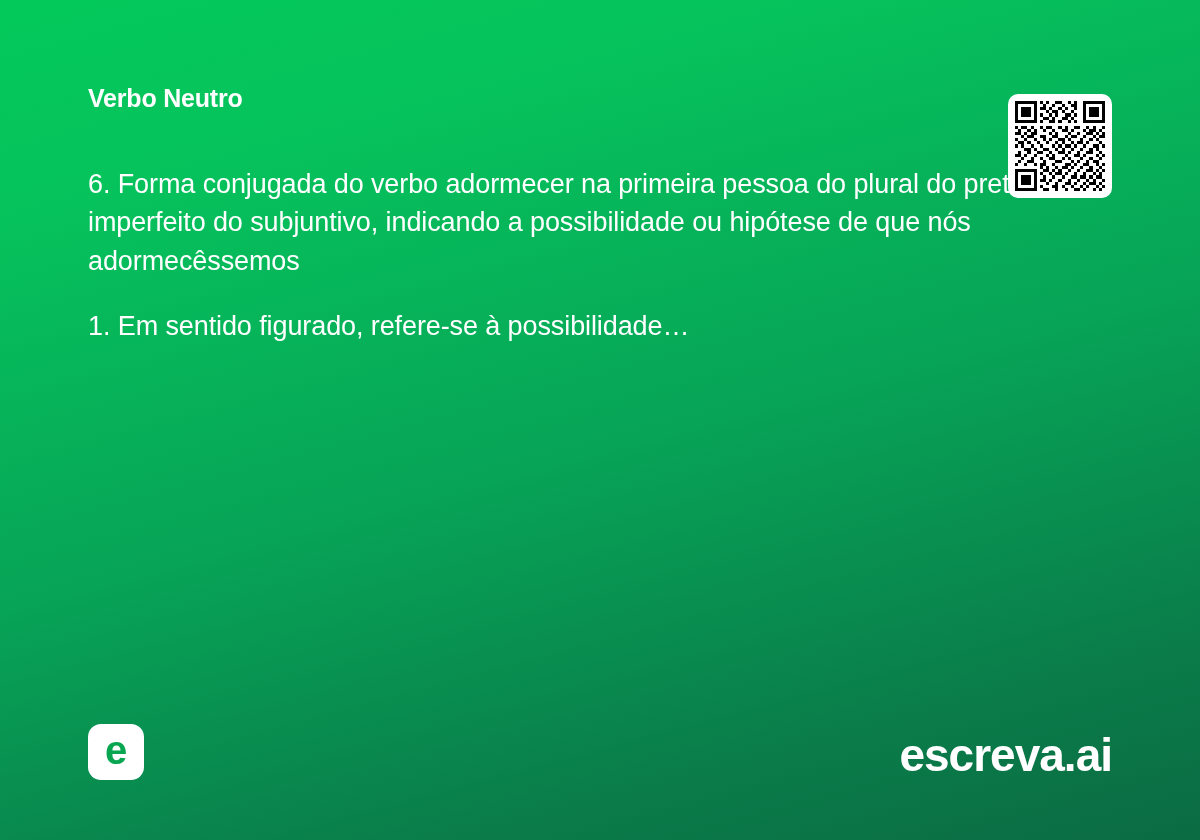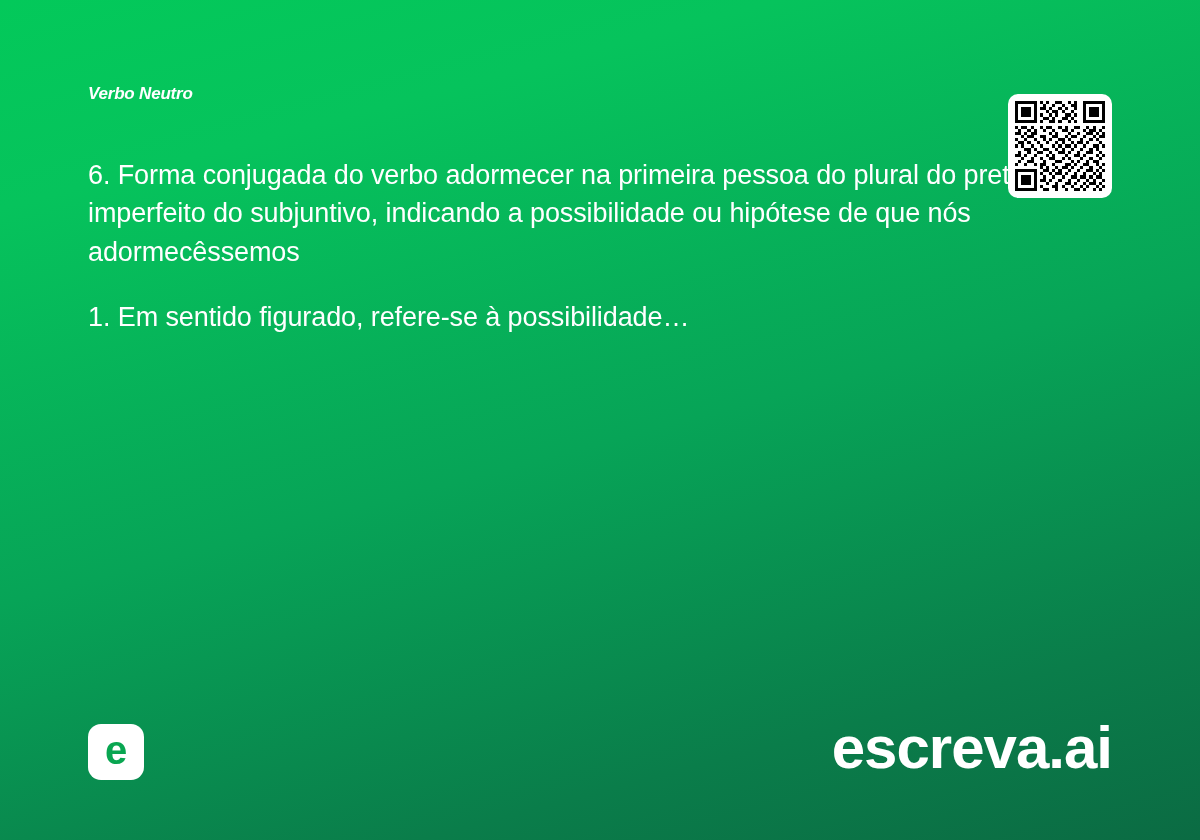--- a/index.html
+++ b/index.html
@@ -26,26 +26,25 @@
   }
   .word {
     font-size: 56px;
     font-weight: bold;
     color: #ffffff;
     letter-spacing: -0.5px;
     line-height: 1.05;
     margin: 0 0 10px 0;
   }
   .class-label {
-    font-size: 17px;
+    font-size: 25px;
     font-weight: bold;
     color: #ffffff;
     margin: 0;
     letter-spacing: -0.2px;
-    font-style: italic;
   }
   .definitions {
     margin-top: 52px;
     width: 1000px;
   }
   .definition {
     font-size: 27px;
     line-height: 1.42;
     color: #ffffff;
     margin: 0 0 27px 0;
@@ -87,21 +86,21 @@
     font-size: 40px;
     font-weight: bold;
     line-height: 1;
     position: relative;
     top: -2px;
   }
   .brand {
     position: absolute;
     right: 88px;
     bottom: 58px;
-    font-size: 60px;
+    font-size: 46px;
     font-weight: bold;
     color: #ffffff;
     letter-spacing: -1px;
   }
 </style>
 </head>
 <body>
 
 <div class="card">
 

